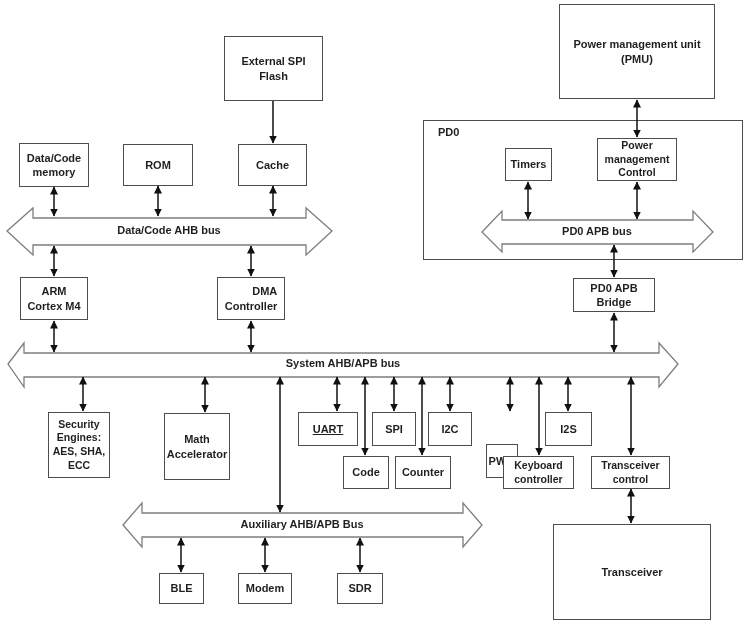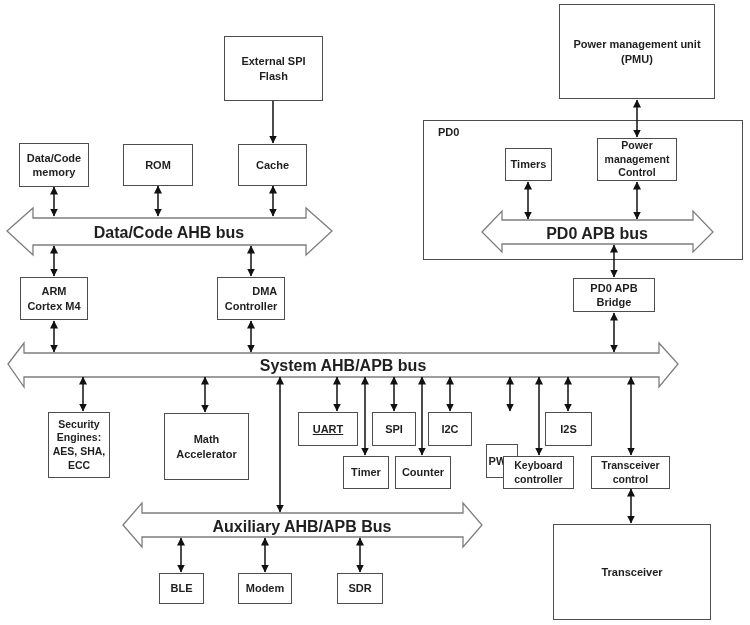--- a/index.html
+++ b/index.html
@@ -29,21 +29,21 @@
     background:transparent;
     box-sizing:border-box;
   }
   .container-label{
     position:absolute;left:14px;top:5px;
     font-size:11px;font-weight:bold;color:#1f1f1f;
   }
   .bus-label{
     position:absolute;
     text-align:center;
-    font-size:16px;font-weight:bold;color:#1f1f1f;
+    font-size:11px;font-weight:bold;color:#1f1f1f;
   }
   polygon.bus{fill:#ffffff;stroke:#7d7d7d;stroke-width:1.3px;}
   line.wire{stroke:#111111;stroke-width:1.5px;}
 </style>
 </head>
 <body>
 
 <div id="canvas">
 
   <div class="container-box" style="left:423px;top:120px;width:320px;height:140px;">
@@ -120,30 +120,30 @@
 Cortex M4</div>
   <div class="box" style="left:217px;top:277px;width:68px;height:43px;text-align:right;">DMA
 Controller</div>
   <div class="box" style="left:573px;top:278px;width:82px;height:34px;">PD0 APB
 Bridge</div>
 
   <div class="box small" style="left:48px;top:412px;width:62px;height:66px;">Security
 Engines:
 AES, SHA,
 ECC</div>
-  <div class="box" style="left:164px;top:413px;width:85px;height:67px;">Math
+  <div class="box" style="left:164px;top:413px;width:66px;height:67px;">Math
 Accelerator</div>
 
   <div class="box" style="left:298px;top:412px;width:60px;height:34px;text-decoration:underline;">UART</div>
   <div class="box" style="left:372px;top:412px;width:44px;height:34px;">SPI</div>
   <div class="box" style="left:428px;top:412px;width:44px;height:34px;">I2C</div>
   <div class="box" style="left:486px;top:412px;width:32px;height:34px;margin-top:32px;">PWM</div>
   <div class="box" style="left:545px;top:412px;width:47px;height:34px;">I2S</div>
 
-  <div class="box" style="left:343px;top:456px;width:46px;height:33px;">Timer</div>
+  <div class="box" style="left:343px;top:456px;width:46px;height:33px;">Code</div>
   <div class="box" style="left:395px;top:456px;width:56px;height:33px;">Counter</div>
   <div class="box small" style="left:503px;top:456px;width:71px;height:33px;">Keyboard
 controller</div>
   <div class="box small" style="left:591px;top:456px;width:79px;height:33px;">Transceiver
 control</div>
 
   <div class="box" style="left:159px;top:573px;width:45px;height:31px;">BLE</div>
   <div class="box" style="left:238px;top:573px;width:54px;height:31px;">Modem</div>
   <div class="box" style="left:337px;top:573px;width:46px;height:31px;">SDR</div>
 

